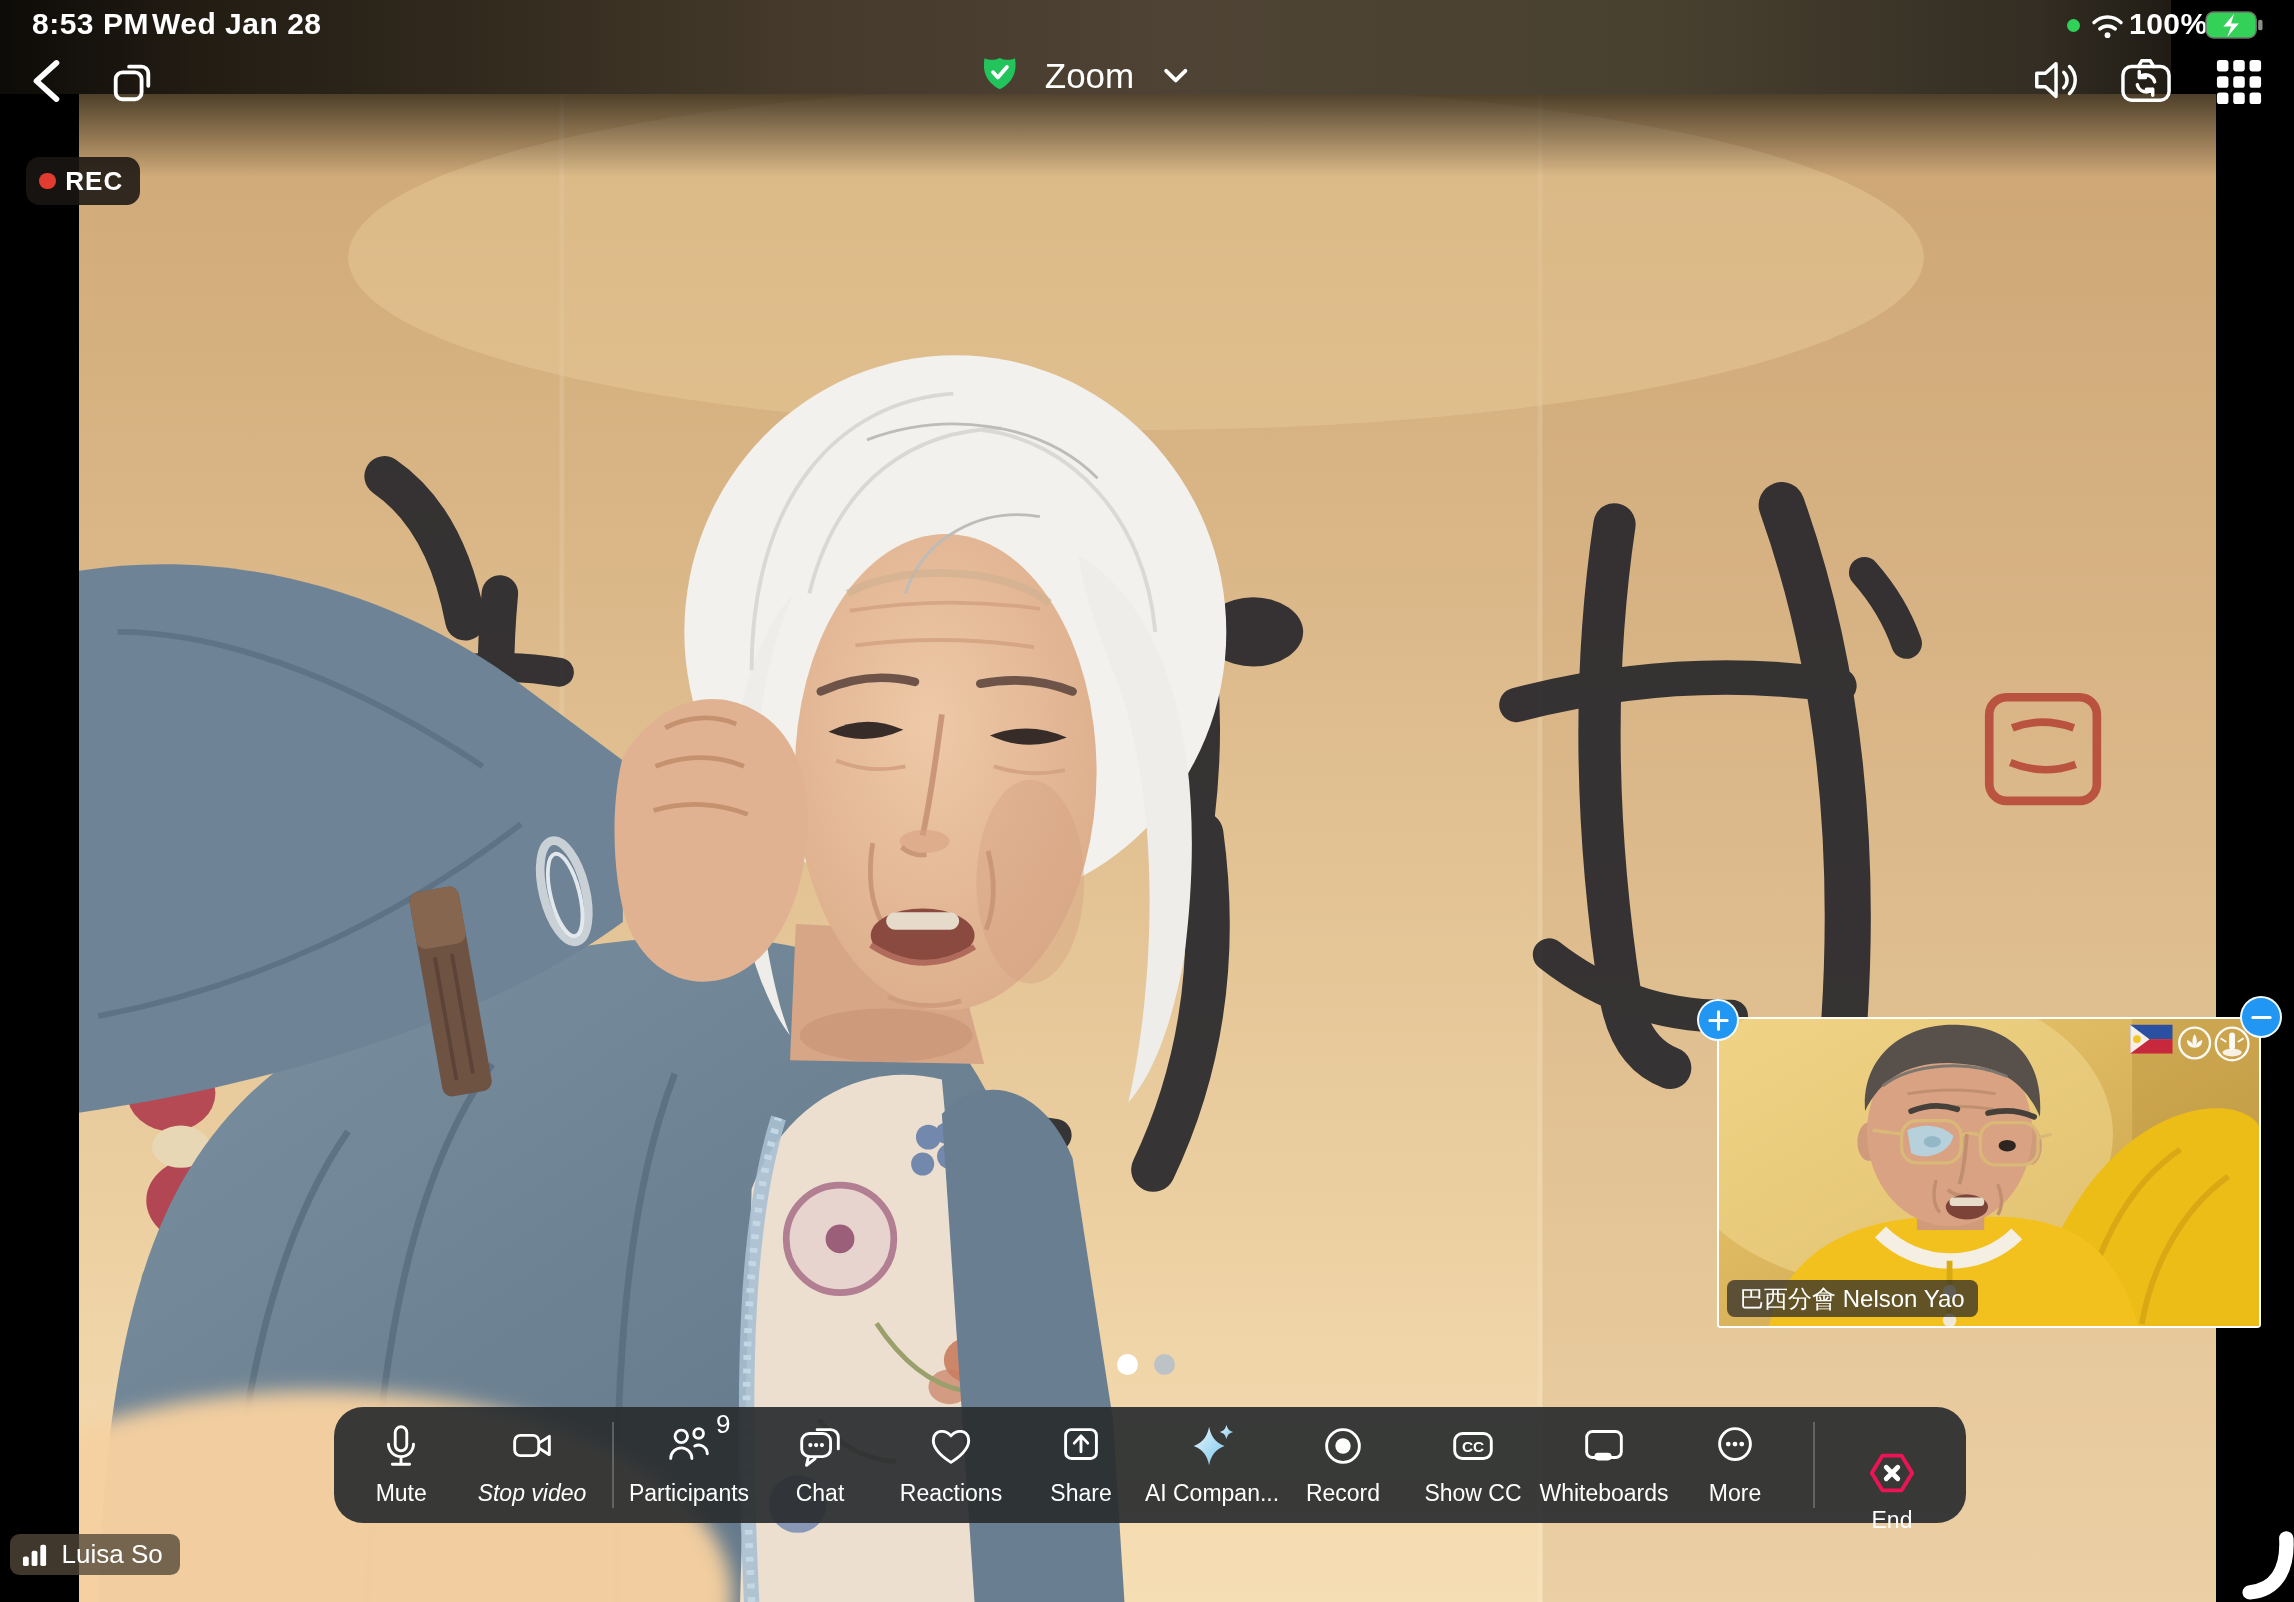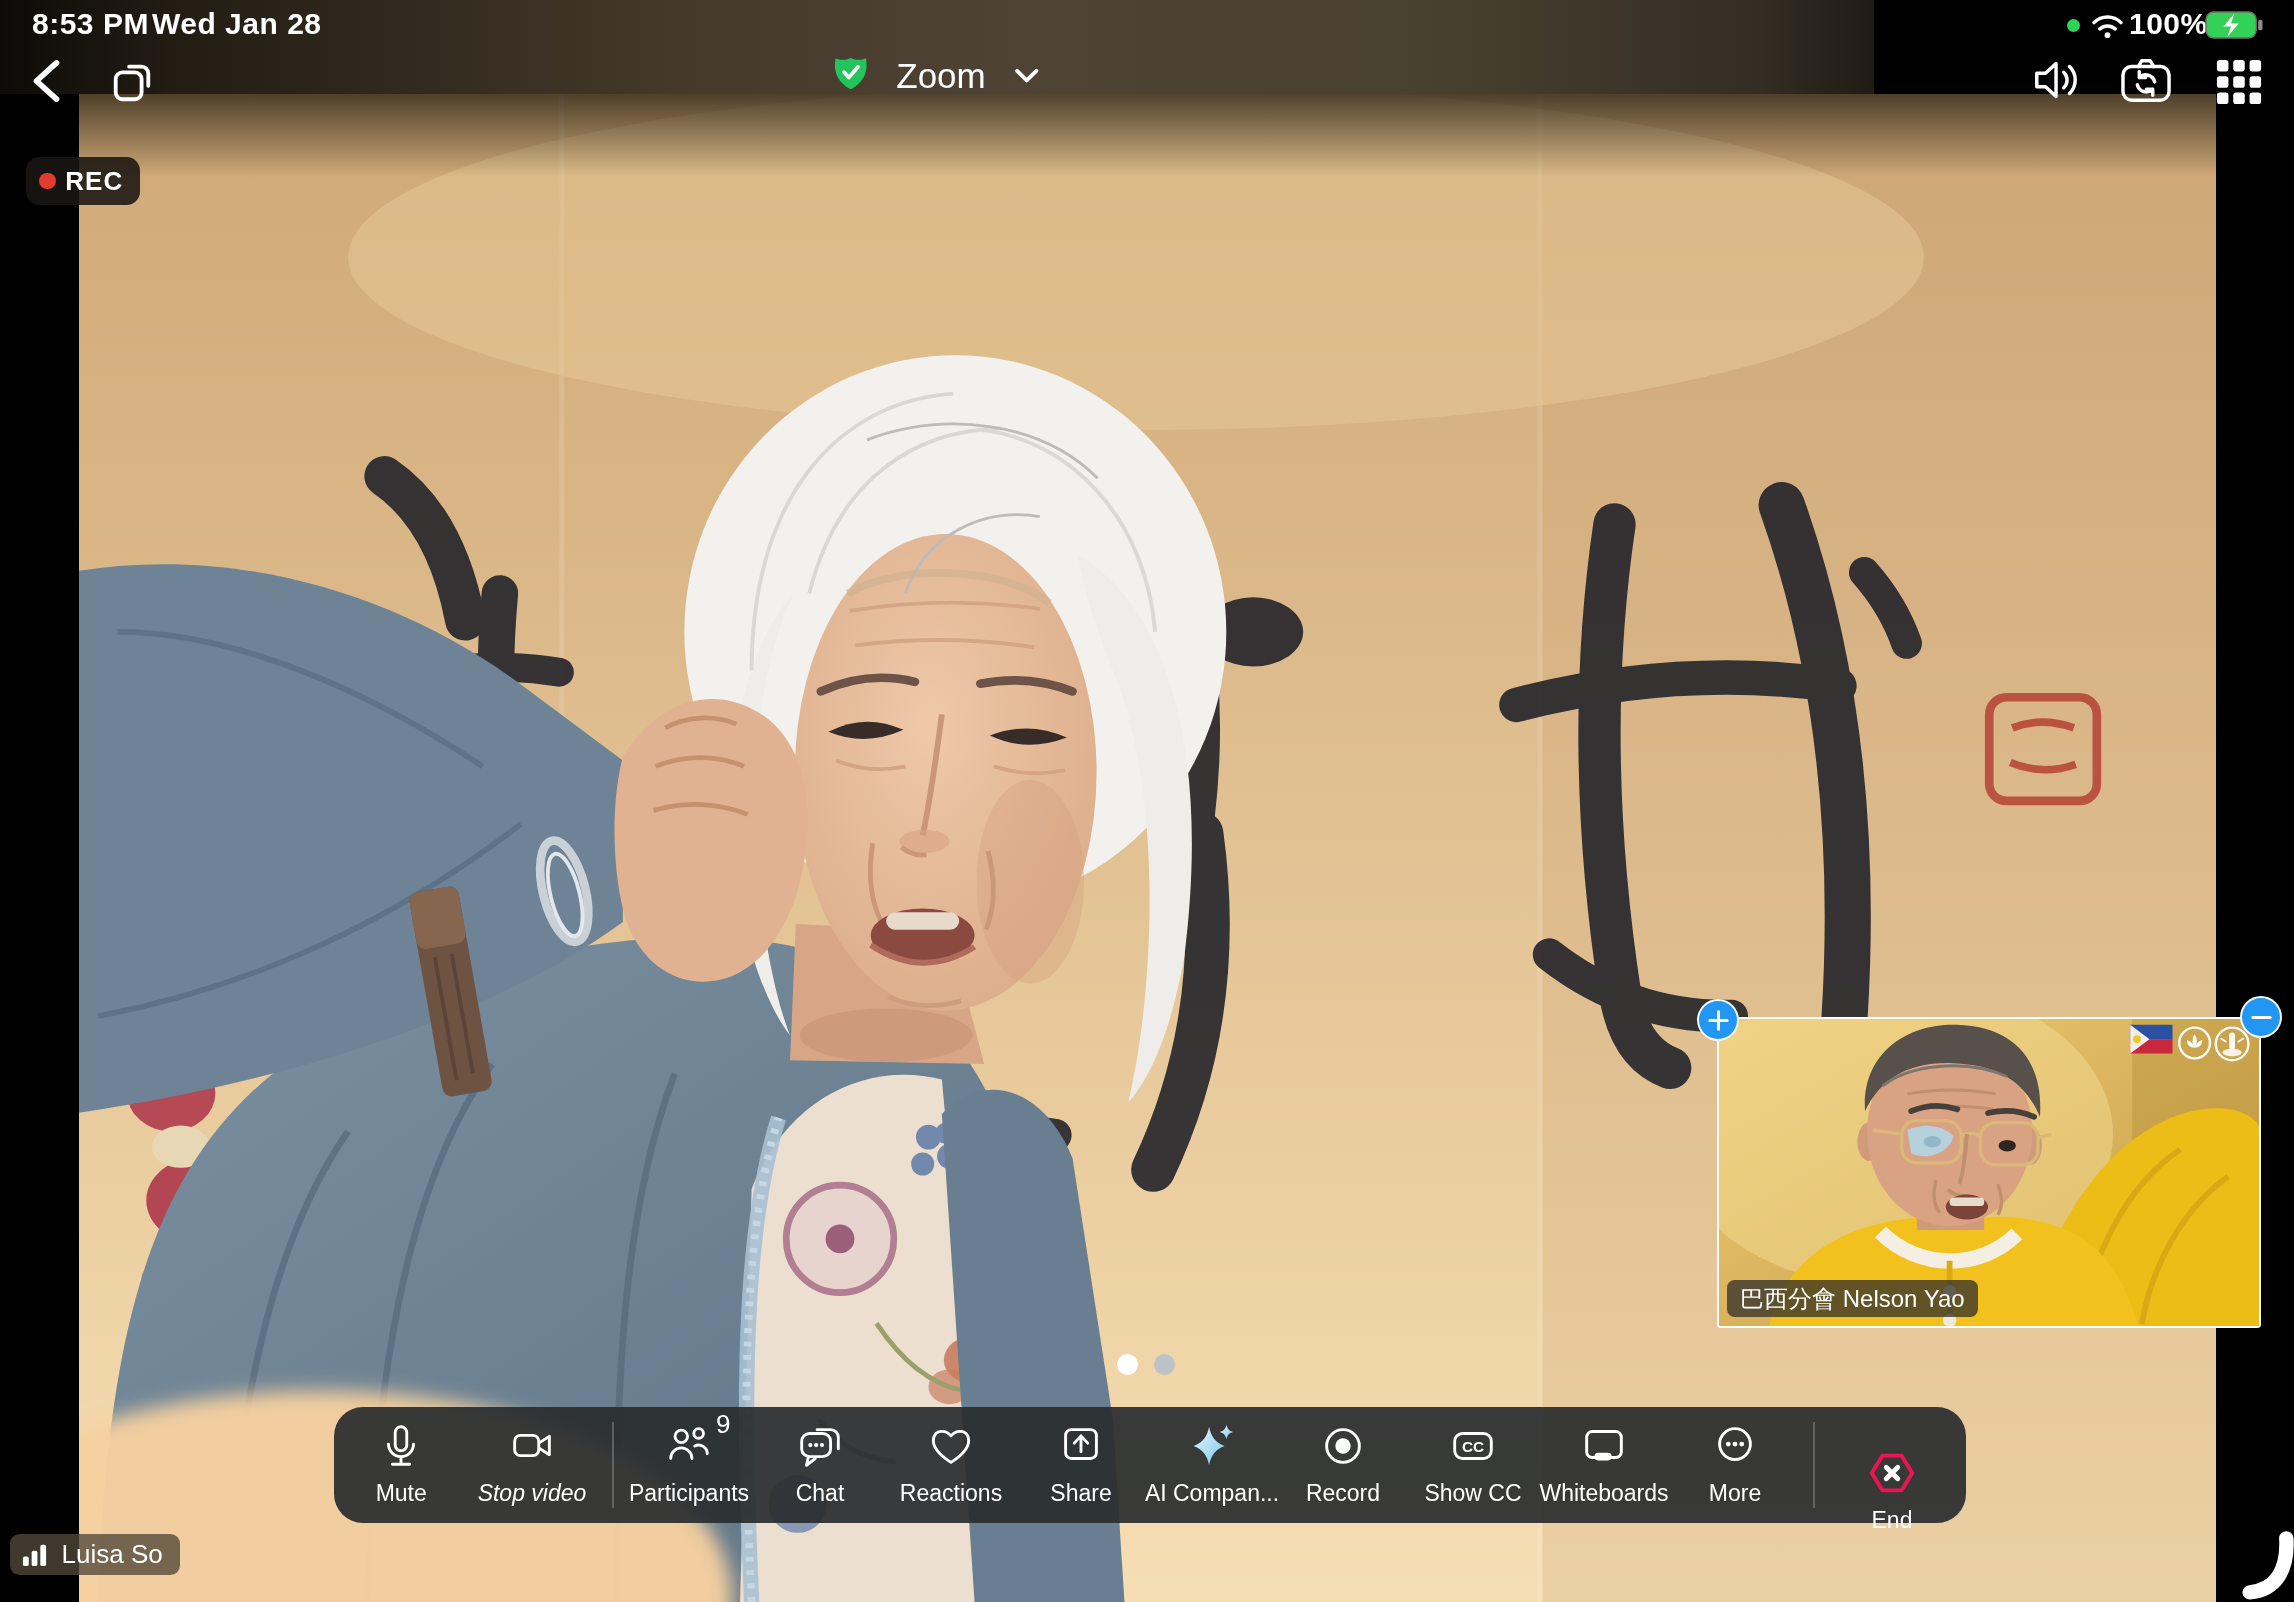--- a/index.html
+++ b/index.html
@@ -1,20 +1,20 @@
 <!DOCTYPE html>
 <html><head>
 <meta charset="utf-8">
 <style>
   html,body{margin:0;padding:0;background:#000;}
   .page{position:relative;width:2294px;height:1602px;background:#000;overflow:hidden;
         font-family:"Liberation Sans","DejaVu Sans",sans-serif;-webkit-font-smoothing:antialiased;}
   .abs{position:absolute;}
   
-  .topbar{position:absolute;left:0;top:0;width:1874px;height:94px;z-index:40;
+  .topbar{position:absolute;left:0;top:0;width:2171px;height:94px;z-index:40;
     background:linear-gradient(90deg,#0d0b08 0%,#221c13 9%,#44392a 36%,#4e4334 55%,#494130 76%,#332d23 94%,#201c15 100%);}
   .st-text{color:#fff;font-size:30px;font-weight:700;letter-spacing:0.5px;}
   .nav-center{position:absolute;left:50%;top:56px;transform:translateX(-50%);display:flex;align-items:center;gap:28px;}
   .nav-title{color:#fff;font-size:35px;font-weight:500;}
   .dot-green{width:13.4px;height:13.4px;border-radius:50%;background:#30d158;}
   
   .video-main{position:absolute;left:79px;top:94px;width:2137px;height:1508px;overflow:hidden;background:#d9b583;}
   .video-topfade{position:absolute;left:0;top:0;width:100%;height:83px;z-index:5;
      background:linear-gradient(180deg,rgba(50,41,26,.82),rgba(50,41,26,0));}
   

